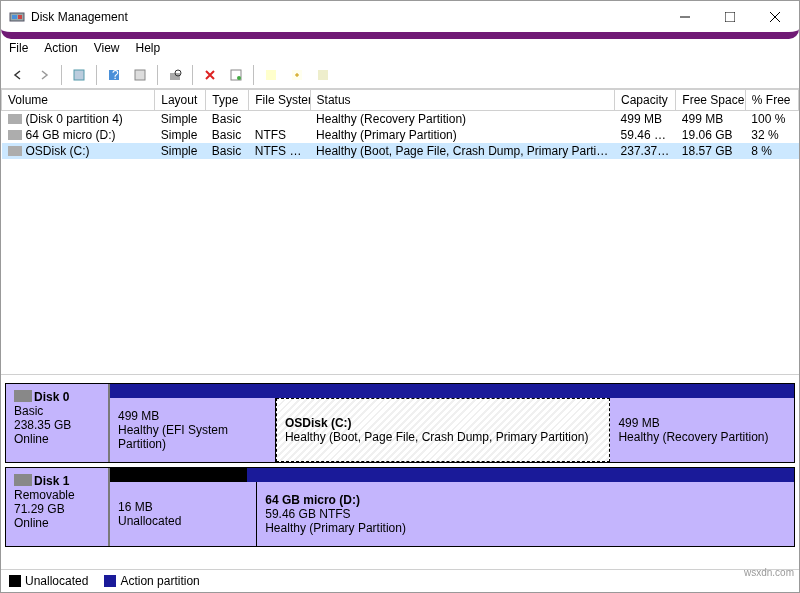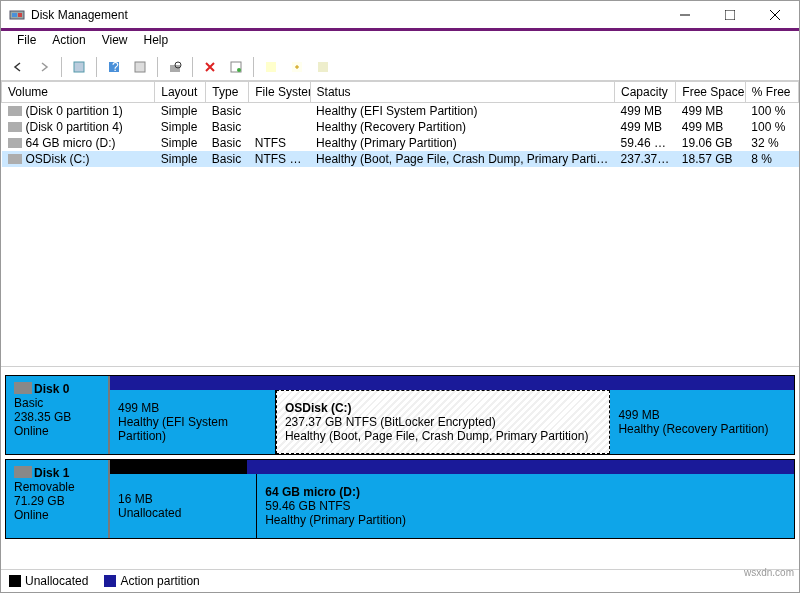--- a/index.html
+++ b/index.html
@@ -1,41 +1,41 @@
 <!DOCTYPE html>
 <html><head>
   <meta charset="utf-8">
   <style>
     * { box-sizing: border-box; font-family: 'Segoe UI', Tahoma, sans-serif; font-size: 12px; }
     body { margin: 0; overflow: hidden; }
     .window { width: 800px; height: 593px; border: 1px solid #999; background: #fff; display: flex; flex-direction: column; }
     
-    .titlebar { display: flex; align-items: center; height: 30px; padding: 0 2px 0 8px; border-bottom: 3px solid #701a75; }
+    .titlebar { display: flex; align-items: center; height: 38px; padding: 0 2px 0 8px; border-bottom: 7px solid #701a75; border-radius: 10px; }
     .titlebar-icon { width: 16px; height: 16px; margin-right: 6px; }
     .titlebar-text { flex: 1; }
     .titlebar-btn { width: 45px; height: 29px; display: flex; align-items: center; justify-content: center; cursor: default; }
     
-    .menubar { display: flex; height: 22px; padding: 0 8px; }
+    .menubar { display: flex; height: 22px; padding: 0 0; }
     .menu-item { padding: 2px 8px; cursor: default; }
     
     .toolbar { display: flex; align-items: center; height: 28px; padding: 2px 6px; gap: 4px; border-bottom: 1px solid #d0d0d0; }
     .tb-sep { width: 1px; height: 20px; background: #c0c0c0; margin: 0 2px; }
     .tb-btn { width: 22px; height: 22px; display: flex; align-items: center; justify-content: center; cursor: default; border: 1px solid transparent; }
     
     .content { flex: 1; display: flex; flex-direction: column; overflow: hidden; }
     
     .table-wrap { height: 286px; overflow: auto; border-bottom: 1px solid #d0d0d0; }
     table { width: 100%; border-collapse: collapse; table-layout: fixed; }
     th { text-align: left; font-weight: normal; padding: 3px 6px; border: 1px solid #d0d0d0; background: #fff; height: 20px; white-space: nowrap; overflow: hidden; }
     td { padding: 1px 6px; white-space: nowrap; overflow: hidden; text-overflow: ellipsis; height: 16px; }
     .vol-icon { display: inline-block; width: 14px; height: 10px; background: #adadad; margin-right: 4px; vertical-align: -1px; position: relative; }
     tr.sel td { background: #cce8ff; }
     
     .graphical { flex: 1; overflow: auto; padding: 4px; }
-    .disk-row { display: flex; border: 1px solid #000; margin: 4px 0; background: #0ea5e9; min-height: 80px; }
+    .disk-row { display: flex; border: 1px solid #000; margin: 4px 0; background: #c4b5fd; min-height: 80px; }
     .disk-header { width: 104px; padding: 6px 8px; border-right: 2px solid #7a7a7a; }
     .disk-header .dicon { display: inline-block; width: 18px; height: 12px; background: #888; margin-right: 2px; vertical-align: -1px;}
     .disk-header b { font-weight: 600; }
     .disk-parts { flex: 1; display: flex; flex-direction: column; }
     .stripe { height: 14px; background: #1a1a99; }
     .disk-parts-body { flex: 1; display: flex; }
     .part { border-right: 1px solid #000; padding: 6px 8px; display: flex; flex-direction: column; justify-content: center; }
     .part:last-child { border-right: none; }
     .part b { font-weight: 600; }
     .part.sel { background-image: repeating-linear-gradient(135deg, #f0f0f0 0, #f0f0f0 2px, #fff 2px, #fff 5px); border: 1px dashed #000; }
@@ -173,30 +173,20 @@
               <th>Type</th>
               <th>File System</th>
               <th>Status</th>
               <th>Capacity</th>
               <th>Free Space</th>
               <th>% Free</th>
             </tr>
           </thead>
         <tbody id="vbody">
             <tr>
-              <td><span class="vol-icon"></span>(Disk 0 partition 1)</td>
-              <td>Simple</td>
-              <td>Basic</td>
-              <td></td>
-              <td>Healthy (EFI System Partition)</td>
-              <td>499 MB</td>
-              <td>499 MB</td>
-              <td>100 %</td>
-            </tr>
-            <tr>
               <td><span class="vol-icon"></span>(Disk 0 partition 4)</td>
               <td>Simple</td>
               <td>Basic</td>
               <td></td>
               <td>Healthy (Recovery Partition)</td>
               <td>499 MB</td>
               <td>499 MB</td>
               <td>100 %</td>
             </tr>
             <tr>
@@ -237,21 +227,20 @@
               <div class="stripe" style="flex: 34 1 0%; height: 14px;"></div>
               <div class="stripe" style="flex: 18 1 0%; height: 14px;"></div>
             </div>
             <div class="disk-parts-body">
               <div class="part" style="flex: 16 1 0%;">
                 <div>499 MB</div>
                 <div>Healthy (EFI System Partition)</div>
               </div>
               <div class="part sel" style="flex: 34 1 0%;">
                 <b>OSDisk  (C:)</b>
-                <div>237.37 GB NTFS (BitLocker Encrypted)</div>
                 <div>Healthy (Boot, Page File, Crash Dump, Primary Partition)</div>
               </div>
               <div class="part" style="flex: 18 1 0%;">
                 <div>499 MB</div>
                 <div>Healthy (Recovery Partition)</div>
               </div>
             </div>
           </div>
         </div>
         <div class="disk-row">

